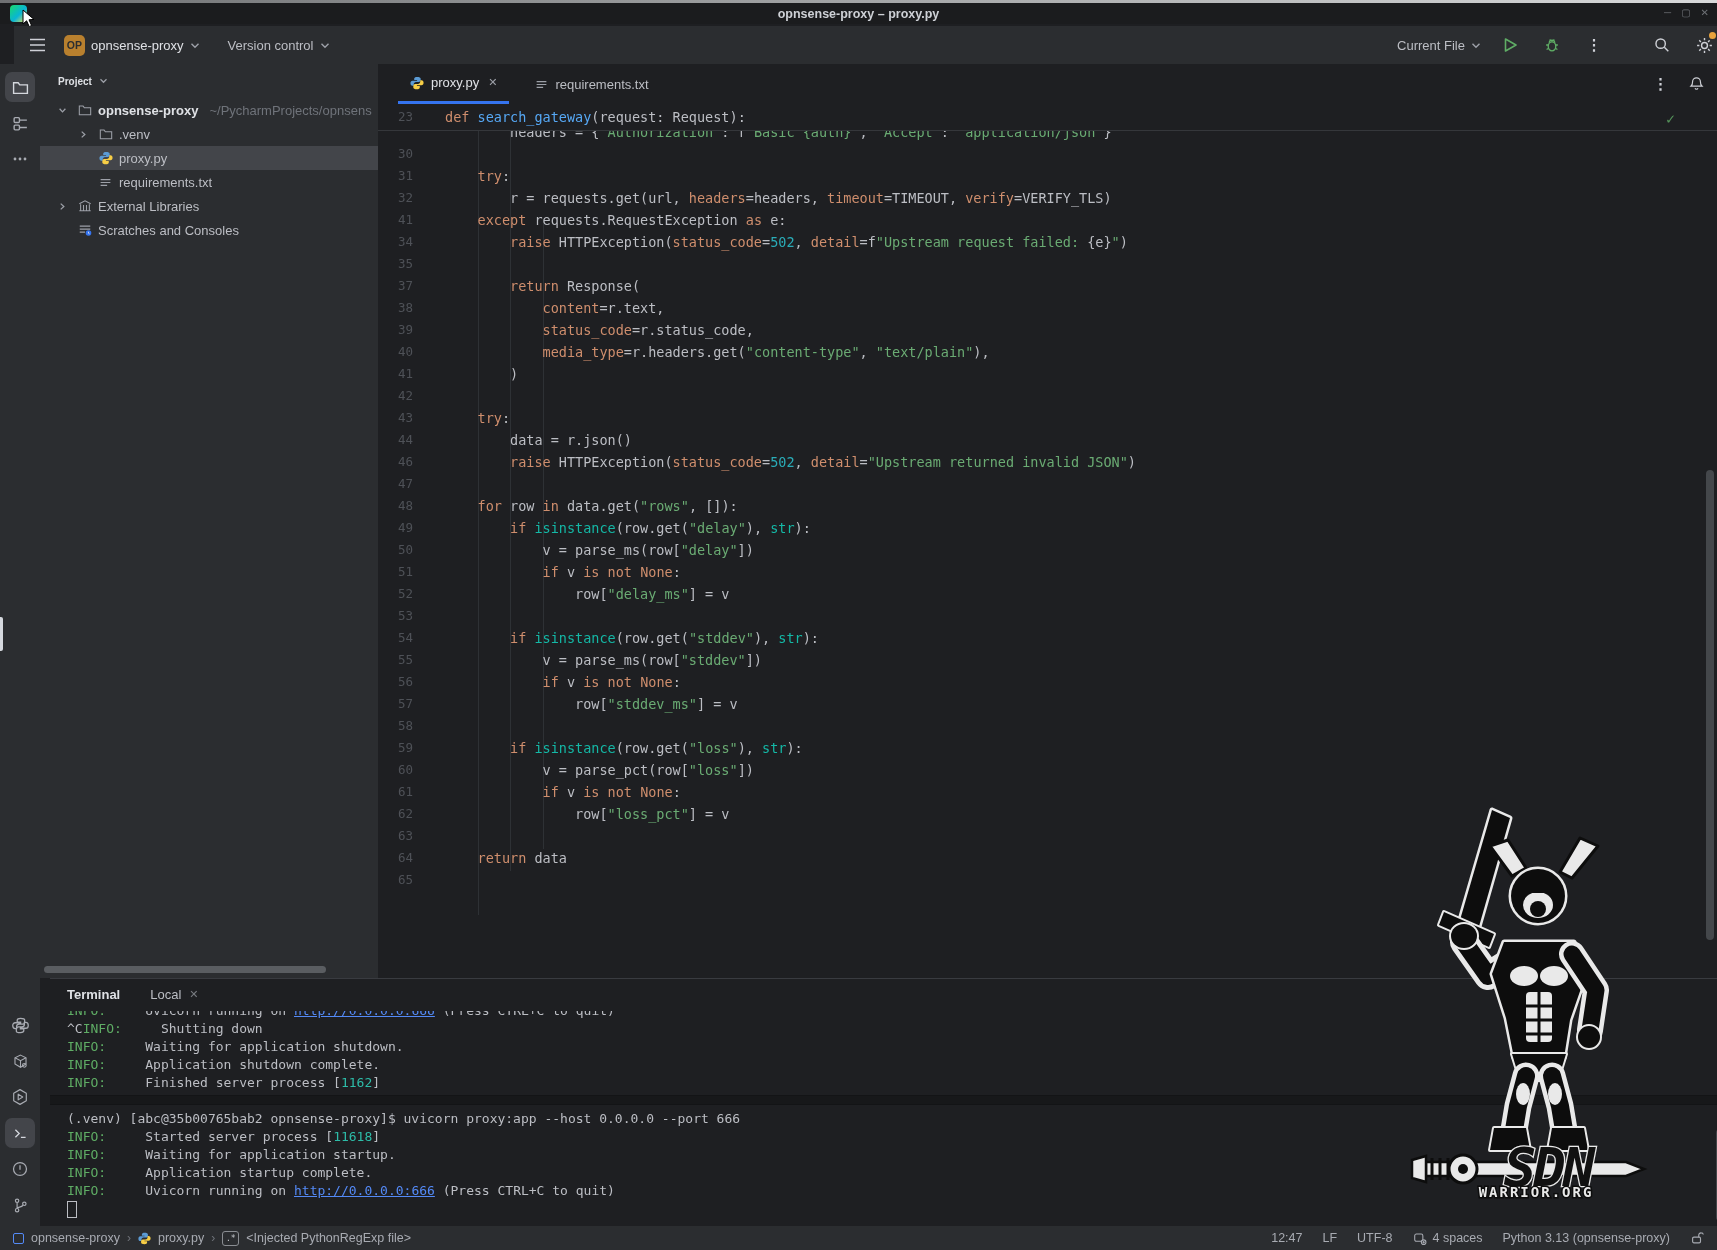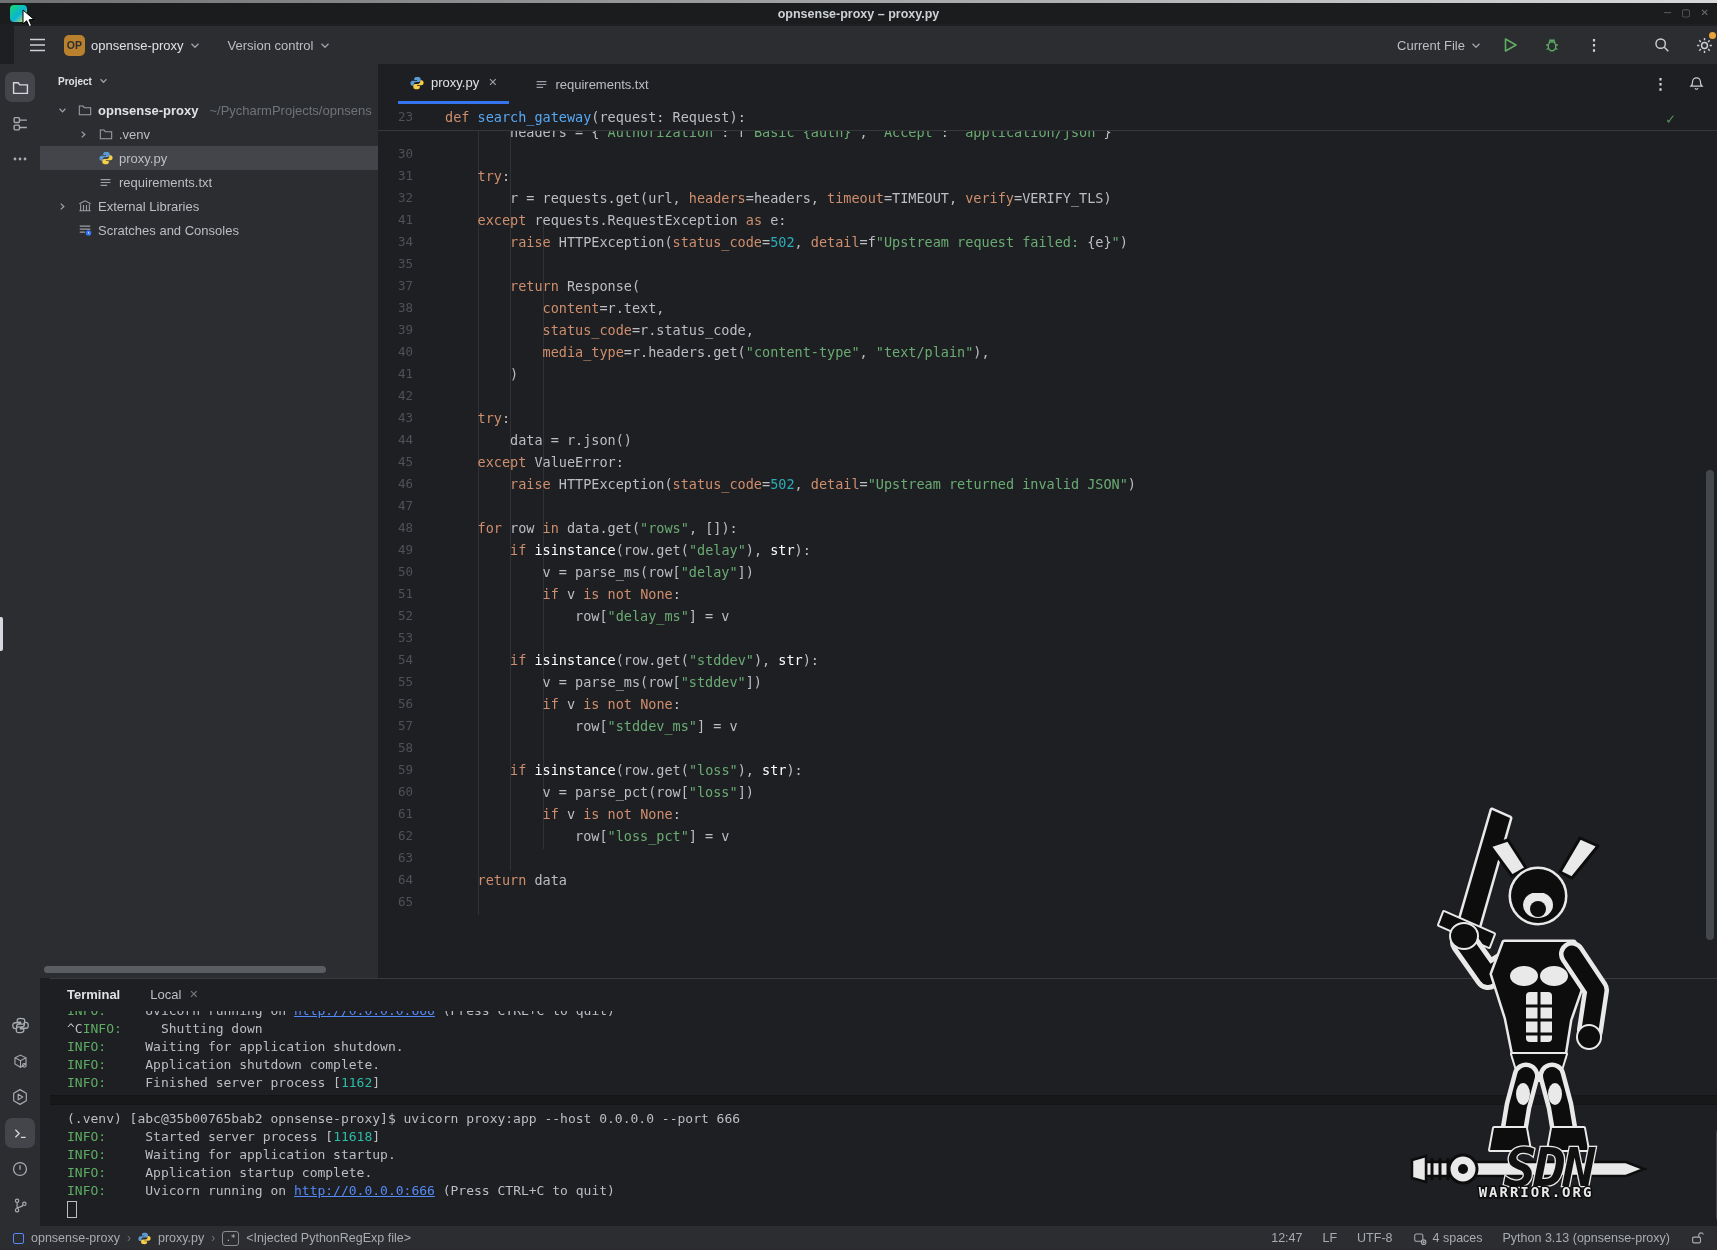--- a/index.html
+++ b/index.html
@@ -56,21 +56,21 @@
   .codewrap{position:relative;}
   .guide{position:absolute;top:0;width:1px;background:#2E3135;z-index:0;}
   .cl{display:flex;font:13.5px/22px "DejaVu Sans Mono",monospace;white-space:pre;position:relative;z-index:1;}
   .ln{width:56px;flex:none;text-align:right;padding-right:21px;color:#4E5157;font-size:12.5px;box-sizing:border-box;}
   .ct{padding-left:11px;}
   .partial{height:12px;overflow:hidden;position:relative;z-index:1;}
   .partial .cl{transform:translateY(-10px);}
   .ed-vscroll{position:absolute;right:3px;top:406px;width:8px;height:470px;border-radius:4px;background:#44474B;}
   
   .sg-t{color:#BCBEC4}.sg-k{color:#CF8E6D}.sg-s{color:#6AAB73}.sg-n{color:#2AACB8}
-  .sg-b{color:#ffffff}.sg-p{color:#CF8E6D}.sg-f{color:#56A8F5}
+  .sg-b{color:#14b8a6}.sg-p{color:#CF8E6D}.sg-f{color:#56A8F5}
   .sg-info{color:#5FAD65}.sg-num{color:#2DBCA8}.sg-link{color:#548AF7;text-decoration:underline;}
   
   .terminal{position:absolute;left:50px;top:978px;width:1677px;height:248px;background:#1E1F22;border-top:1px solid #393B40;box-sizing:border-box;}
   .term-header{display:flex;align-items:center;height:30px;padding-left:17px;gap:30px;}
   .term-title{font-size:13px;font-weight:700;color:#DFE1E5;}
   .term-tab{display:flex;align-items:center;gap:8px;font-size:13px;color:#BCBEC4;}
   .term-tab .close{color:#787B80;font-size:11px;}
   .term-out{padding:2px 0 0 17px;font:13px/18px "DejaVu Sans Mono",monospace;white-space:pre;}
   .trow{height:18px;}
   .trow.clipped{height:9px;overflow:hidden;}
@@ -359,21 +359,20 @@
           <div class="cl"><span class="ln">34</span><span class="ct"><span class="sg-t">        </span><span class="sg-k">raise</span><span class="sg-t"> HTTPException(</span><span class="sg-p">status_code</span><span class="sg-t">=</span><span class="sg-n">502</span><span class="sg-t">, </span><span class="sg-p">detail</span><span class="sg-t">=f</span><span class="sg-s">"Upstream request failed: </span><span class="sg-t">{e}</span><span class="sg-s">"</span><span class="sg-t">)</span></span></div>
           <div class="cl"><span class="ln">35</span><span class="ct"></span></div>
           <div class="cl"><span class="ln">37</span><span class="ct"><span class="sg-t">        </span><span class="sg-k">return</span><span class="sg-t"> Response(</span></span></div>
           <div class="cl"><span class="ln">38</span><span class="ct"><span class="sg-t">            </span><span class="sg-p">content</span><span class="sg-t">=r.text,</span></span></div>
           <div class="cl"><span class="ln">39</span><span class="ct"><span class="sg-t">            </span><span class="sg-p">status_code</span><span class="sg-t">=r.status_code,</span></span></div>
           <div class="cl"><span class="ln">40</span><span class="ct"><span class="sg-t">            </span><span class="sg-p">media_type</span><span class="sg-t">=r.headers.get(</span><span class="sg-s">"content-type"</span><span class="sg-t">, </span><span class="sg-s">"text/plain"</span><span class="sg-t">),</span></span></div>
           <div class="cl"><span class="ln">41</span><span class="ct"><span class="sg-t">        )</span></span></div>
           <div class="cl"><span class="ln">42</span><span class="ct"></span></div>
           <div class="cl"><span class="ln">43</span><span class="ct"><span class="sg-t">    </span><span class="sg-k">try</span><span class="sg-t">:</span></span></div>
           <div class="cl"><span class="ln">44</span><span class="ct"><span class="sg-t">        data = r.json()</span></span></div>
-          <div class="cl"><span class="ln">45</span><span class="ct"><span class="sg-t">    </span><span class="sg-k">except</span><span class="sg-t"> ValueError:</span></span></div>
           <div class="cl"><span class="ln">46</span><span class="ct"><span class="sg-t">        </span><span class="sg-k">raise</span><span class="sg-t"> HTTPException(</span><span class="sg-p">status_code</span><span class="sg-t">=</span><span class="sg-n">502</span><span class="sg-t">, </span><span class="sg-p">detail</span><span class="sg-t">=</span><span class="sg-s">"Upstream returned invalid JSON"</span><span class="sg-t">)</span></span></div>
           <div class="cl"><span class="ln">47</span><span class="ct"></span></div>
           <div class="cl"><span class="ln">48</span><span class="ct"><span class="sg-t">    </span><span class="sg-k">for</span><span class="sg-t"> row </span><span class="sg-k">in</span><span class="sg-t"> data.get(</span><span class="sg-s">"rows"</span><span class="sg-t">, []):</span></span></div>
           <div class="cl"><span class="ln">49</span><span class="ct"><span class="sg-t">        </span><span class="sg-k">if</span><span class="sg-t"> </span><span class="sg-b">isinstance</span><span class="sg-t">(row.get(</span><span class="sg-s">"delay"</span><span class="sg-t">), </span><span class="sg-b">str</span><span class="sg-t">):</span></span></div>
           <div class="cl"><span class="ln">50</span><span class="ct"><span class="sg-t">            v = parse_ms(row[</span><span class="sg-s">"delay"</span><span class="sg-t">])</span></span></div>
           <div class="cl"><span class="ln">51</span><span class="ct"><span class="sg-t">            </span><span class="sg-k">if</span><span class="sg-t"> v </span><span class="sg-k">is</span><span class="sg-t"> </span><span class="sg-k">not</span><span class="sg-t"> </span><span class="sg-k">None</span><span class="sg-t">:</span></span></div>
           <div class="cl"><span class="ln">52</span><span class="ct"><span class="sg-t">                row[</span><span class="sg-s">"delay_ms"</span><span class="sg-t">] = v</span></span></div>
           <div class="cl"><span class="ln">53</span><span class="ct"></span></div>
           <div class="cl"><span class="ln">54</span><span class="ct"><span class="sg-t">        </span><span class="sg-k">if</span><span class="sg-t"> </span><span class="sg-b">isinstance</span><span class="sg-t">(row.get(</span><span class="sg-s">"stddev"</span><span class="sg-t">), </span><span class="sg-b">str</span><span class="sg-t">):</span></span></div>
           <div class="cl"><span class="ln">55</span><span class="ct"><span class="sg-t">            v = parse_ms(row[</span><span class="sg-s">"stddev"</span><span class="sg-t">])</span></span></div>

